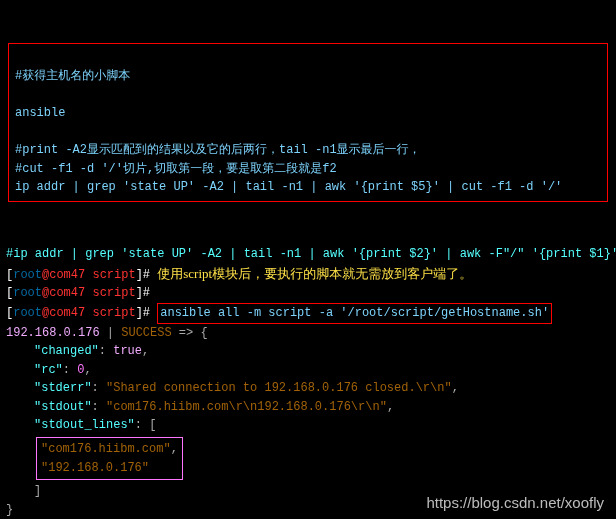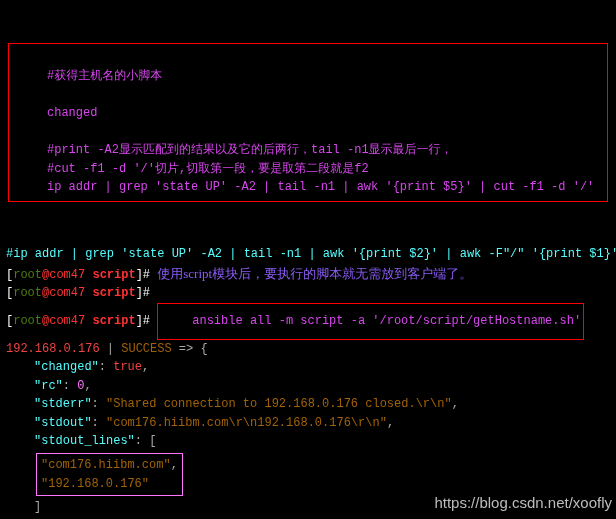--- a/index.html
+++ b/index.html
@@ -17,69 +17,69 @@
   .term {
     padding: 4px 6px;
     line-height: 1.55;
     white-space: pre;
   }
   .redbox {
     border: 1px solid #f00;
     padding: 4px 6px;
     margin: 2px 2px 6px 2px;
   }
-  .white { color: #d946ef; margin-left: 32px; }
+  .white { color: #7dd3fc; }
   .cyan { color: #5ff; }
   .green { color: #a16207; }
-  .yellow { color: #ef4444; }
+  .yellow { color: #f0abfc; }
   .magenta { color: #f7f; }
   .gray { color: #aaa; }
   .prompt .bracket { color: #fff; }
-  .prompt .user { color: #4d7c0f; font-family: Liberation Mono, monospace; }
+  .prompt .user { color: #0369a1; font-family: Liberation Mono, monospace; }
   .prompt .at { color: #f33; }
   .prompt .host { color: #f33; margin-top: 18px; }
-  .prompt .path { color: #f33; font-weight: bold; }
+  .prompt .path { color: #f33; }
   .prompt .hash { color: #fff; }
   .cmdbox {
     border: 1px solid #f00;
-    padding: 8px 2px;
+    padding: 0 2px;
     display: inline-block;
   }
   .annot {
-    color: #8b5cf6;
+    color: #fde047;
     font-family: "SimSun","Microsoft YaHei",serif;
     font-size: 13px;
     text-align: right;
   }
   .pinkbox {
     border: 1px solid #f7f;
     padding: 2px 4px;
     margin: 2px 0 2px 30px;
     display: inline-block;
   }
   .indent1 { padding-left: 28px; display:block;}
   .watermark {
     position: absolute;
-    right: 4px;
+    right: 12px;
     bottom: 8px;
     color: #ddd;
     font-family: Arial, sans-serif;
     font-size: 15px;
     opacity: 0.85;
   }
 </style>
 </head>
 <body>
 
 <div class="term">
 
 <div class="redbox">
 <span class="white">#获得主机名的小脚本</span>
 
-<span class="white">changed</span>
+<span class="white">ansible</span>
 
 <span class="white">#print -A2显示匹配到的结果以及它的后两行，tail -n1显示最后一行，</span>
 <span class="white">#cut -f1 -d '/'切片,切取第一段，要是取第二段就是f2</span>
 <span class="white">ip addr | grep 'state UP' -A2 | tail -n1 | awk '{print $5}' | cut -f1 -d '/'</span>
 </div>
 
 <span class="cyan">#ip addr | grep 'state UP' -A2 | tail -n1 | awk '{print $2}' | awk -F"/" '{print $1}'</span>
 <span class="prompt"><span class="bracket">[</span><span class="user">root</span><span class="at">@</span><span class="host">com47</span><span class="path"> script</span><span class="bracket">]</span><span class="hash">#</span></span> <span class="annot">使用script模块后，要执行的脚本就无需放到客户端了。</span>
 <span class="prompt"><span class="bracket">[</span><span class="user">root</span><span class="at">@</span><span class="host">com47</span><span class="path"> script</span><span class="bracket">]</span><span class="hash">#</span></span>
 <span class="prompt"><span class="bracket">[</span><span class="user">root</span><span class="at">@</span><span class="host">com47</span><span class="path"> script</span><span class="bracket">]</span><span class="hash">#</span></span> <span class="cmdbox"><span class="white">ansible all -m script -a '/root/script/getHostname.sh'</span></span>

